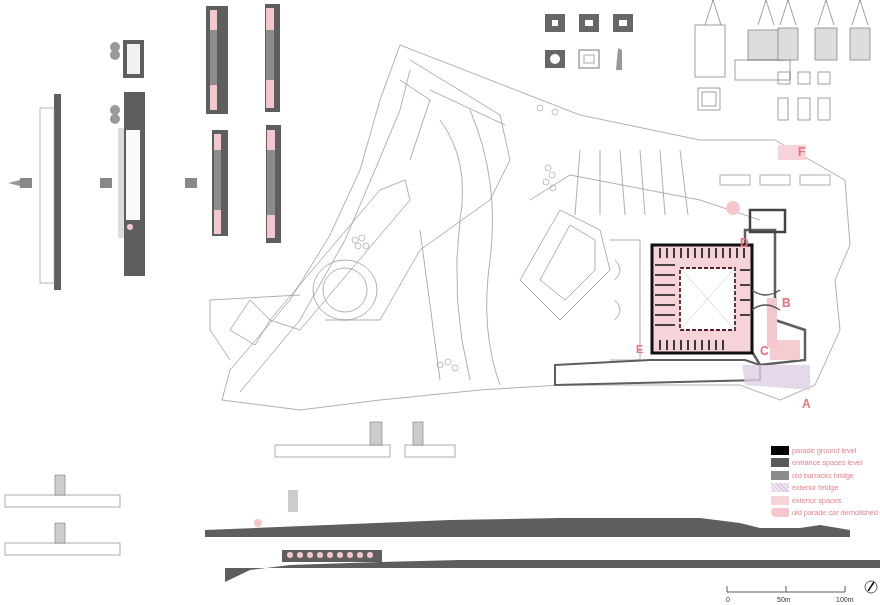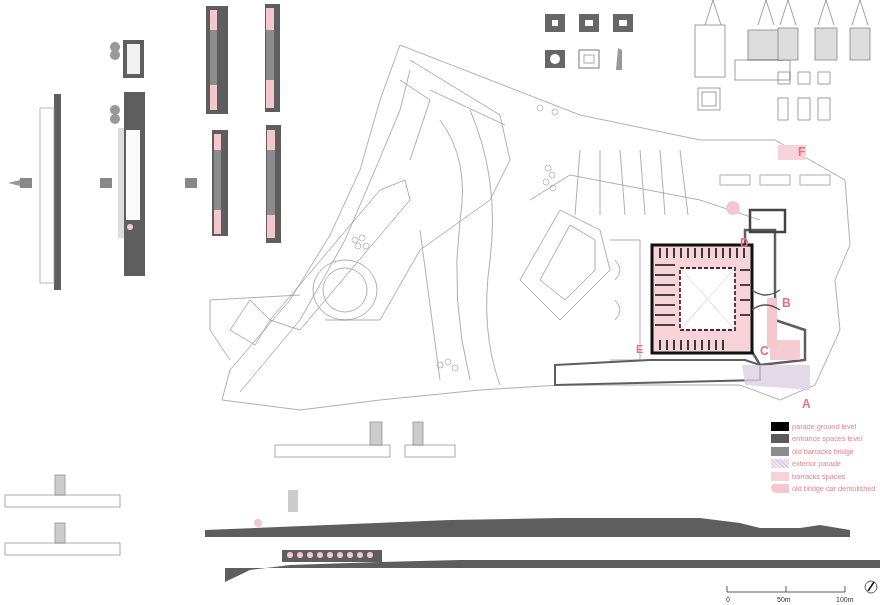--- a/index.html
+++ b/index.html
@@ -1,19 +1,19 @@
 <!DOCTYPE html>
 <html><head>
 <meta charset="utf-8">
 <style>
   html,body{margin:0;padding:0;background:#fff;}
   body{width:880px;height:605px;position:relative;overflow:hidden;font-family:"Liberation Sans",sans-serif;}
   .abs{position:absolute;}
   svg{display:block;}
-  .legend{position:absolute;left:771px;top:420px;width:110px;}
+  .legend{position:absolute;left:771px;top:444px;width:110px;}
   .lg-row{display:flex;align-items:center;height:12px;margin-bottom:0.5px;}
   .sw{width:18px;height:9px;margin-right:3px;flex:0 0 auto;}
   .lg-label{font-size:7.5px;color:#e8868f;white-space:nowrap;letter-spacing:-0.1px;}
   .zone{position:absolute;font-size:12px;font-weight:bold;color:#e8707c;font-family:"Liberation Sans",sans-serif;}
   .scale{position:absolute;left:726px;top:582px;width:125px;height:20px;}
   .scale-lbl{position:absolute;top:14px;font-size:7px;color:#333;}
 </style>
 </head>
 <body>
 
@@ -220,29 +220,29 @@
   <div class="lg-row">
     <div class="sw" style="background:#5a5a5a;"></div>
     <span class="lg-label">entrance spaces level</span>
   </div>
   <div class="lg-row">
     <div class="sw" style="background:#8c8c8c;"></div>
     <span class="lg-label">old barracks bridge</span>
   </div>
   <div class="lg-row">
     <div class="sw" style="background:repeating-linear-gradient(45deg,#d9c8e0 0 1px,#eee5f1 1px 3px);"></div>
-    <span class="lg-label">exterior parade</span>
+    <span class="lg-label">exterior bridge</span>
   </div>
   <div class="lg-row">
     <div class="sw" style="background:#f6d3d8;"></div>
-    <span class="lg-label">barracks spaces</span>
+    <span class="lg-label">exterior spaces</span>
   </div>
   <div class="lg-row">
     <div class="sw" style="background:#f4c7cd;border-radius:5px 2px 2px 8px;"></div>
-    <span class="lg-label">old bridge car demolished</span>
+    <span class="lg-label">old parade car demolished</span>
   </div>
 </div>
 
 <div class="abs" style="left:864px;top:578px;width:16px;height:16px;">
   <svg width="16" height="16">
       <circle cx="7" cy="9" r="6" fill="none" stroke="#333" stroke-width="0.8"></circle>
       <path d="M4 13 L10 4" stroke="#111" stroke-width="1.5"></path>
     </svg>
 </div>
 

